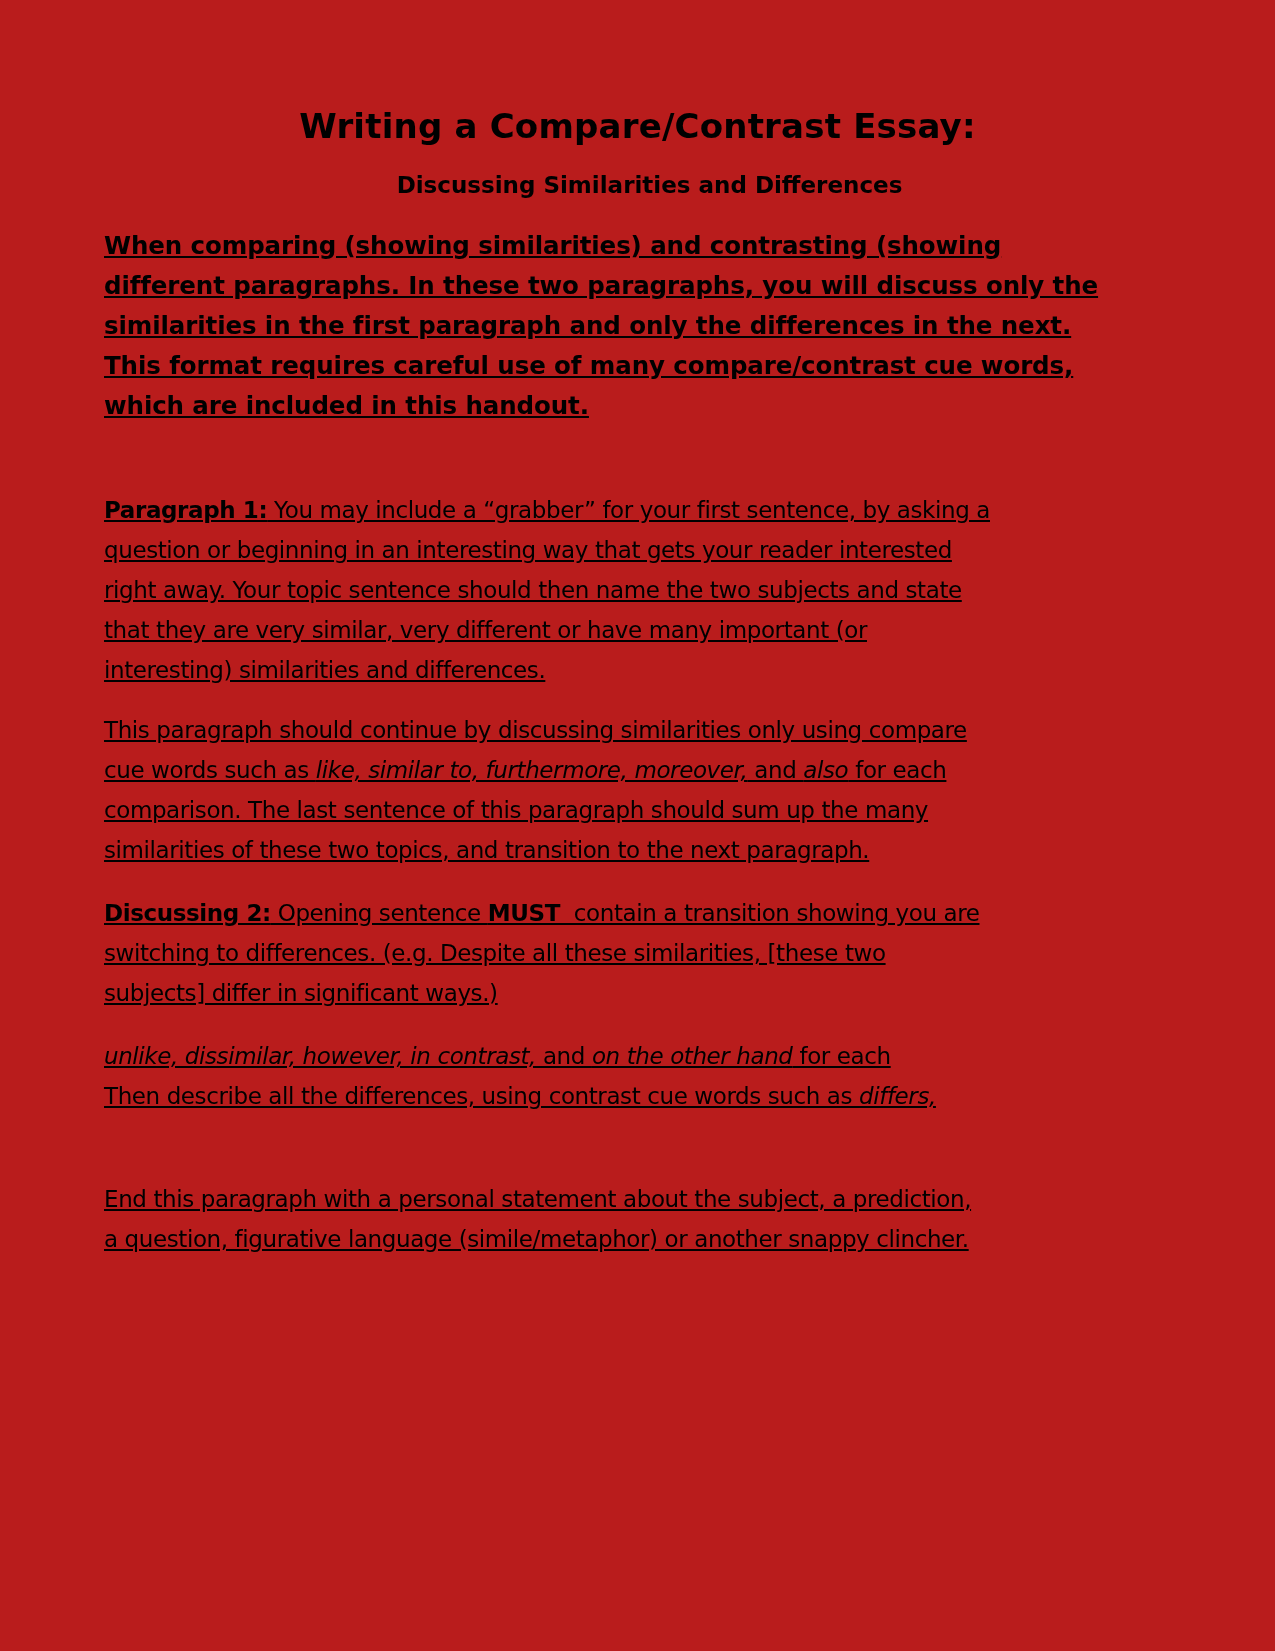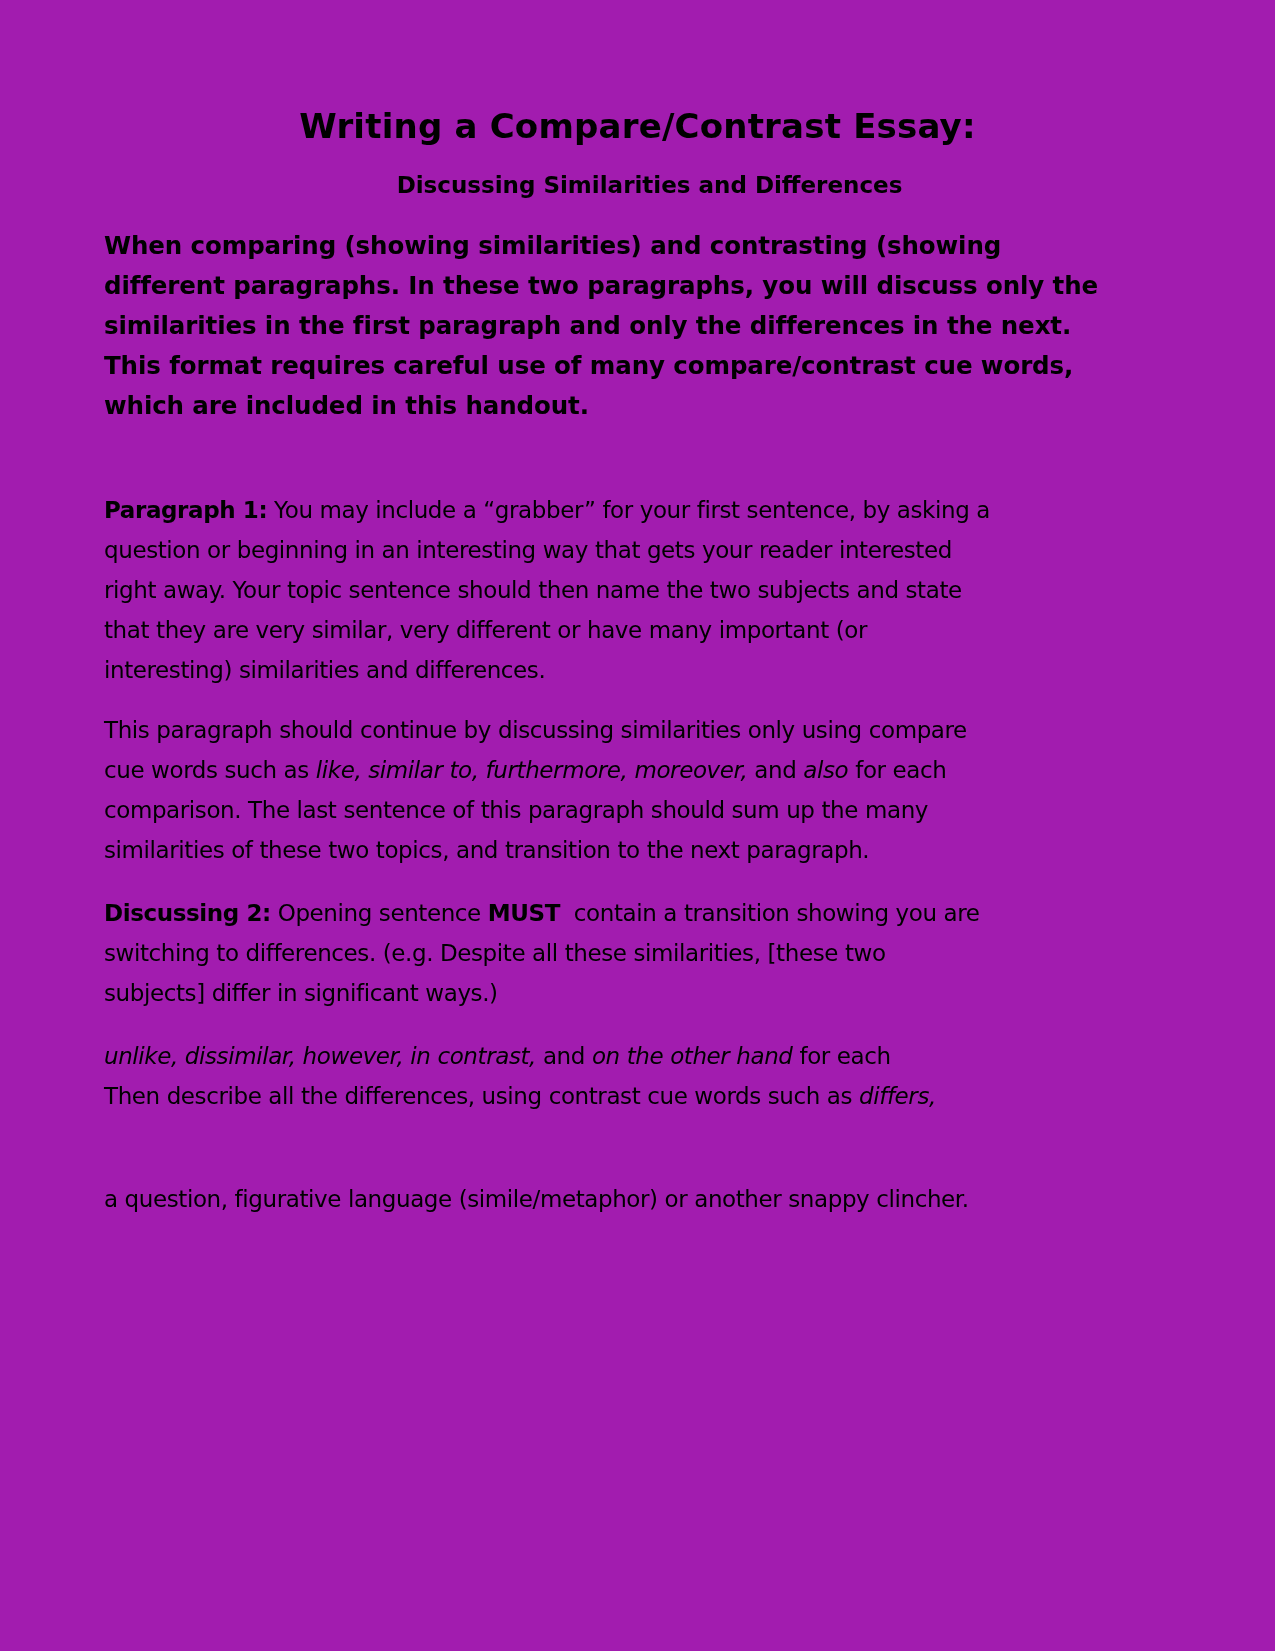--- a/index.html
+++ b/index.html
@@ -13,21 +13,21 @@
       position: relative;
       overflow: hidden;
       color: #000000;
       font-family: "DejaVu Sans", sans-serif;
     }
     .page {
       position: absolute;
       left: 0; top: 0;
       width: 1275px;
       height: 1651px;
-      background: #a21caf;
+      background: #b91c1c;
     }
     .title {
       position: absolute;
       left: 0; width: 1275px;
       top: 104px;
       text-align: center;
       font-size: 34px;
       font-weight: bold;
       letter-spacing: 0.2px;
       line-height: 44px;
@@ -41,20 +41,21 @@
       font-size: 23px;
       font-weight: bold;
       line-height: 30px;
       white-space: nowrap;
       padding-left: 12px;
     }
     .block {
       position: absolute;
       left: 104px;
       width: 1120px;
+      text-decoration: underline;
     }
     .line {
       display: block;
       height: 40px;
       line-height: 40px;
       font-size: 25px;
       white-space: nowrap;
     }
     .intro .line {
       font-weight: bold;
@@ -104,16 +105,17 @@
     <span class="line">switching to differences. (e.g. Despite all these similarities, [these two</span>
     <span class="line">subjects] differ in significant ways.)</span>
   </div>
 
   <div class="block body-text" style="top:1036px;">
     <span class="line"><span class="i">unlike, dissimilar, however, in contrast,</span><span> and </span><span class="i">on the other hand</span><span> for each</span></span>
     <span class="line"><span>Then describe all the differences, using contrast cue words such as </span><span class="i">differs,</span></span>
   </div>
 
   <div class="block body-text" style="top:1179px;">
+    <span class="line">End this paragraph with a personal statement about the subject, a prediction,</span>
     <span class="line">a question, figurative language (simile/metaphor) or another snappy clincher.</span>
   </div>
 
 </div>
 
 </body></html>

